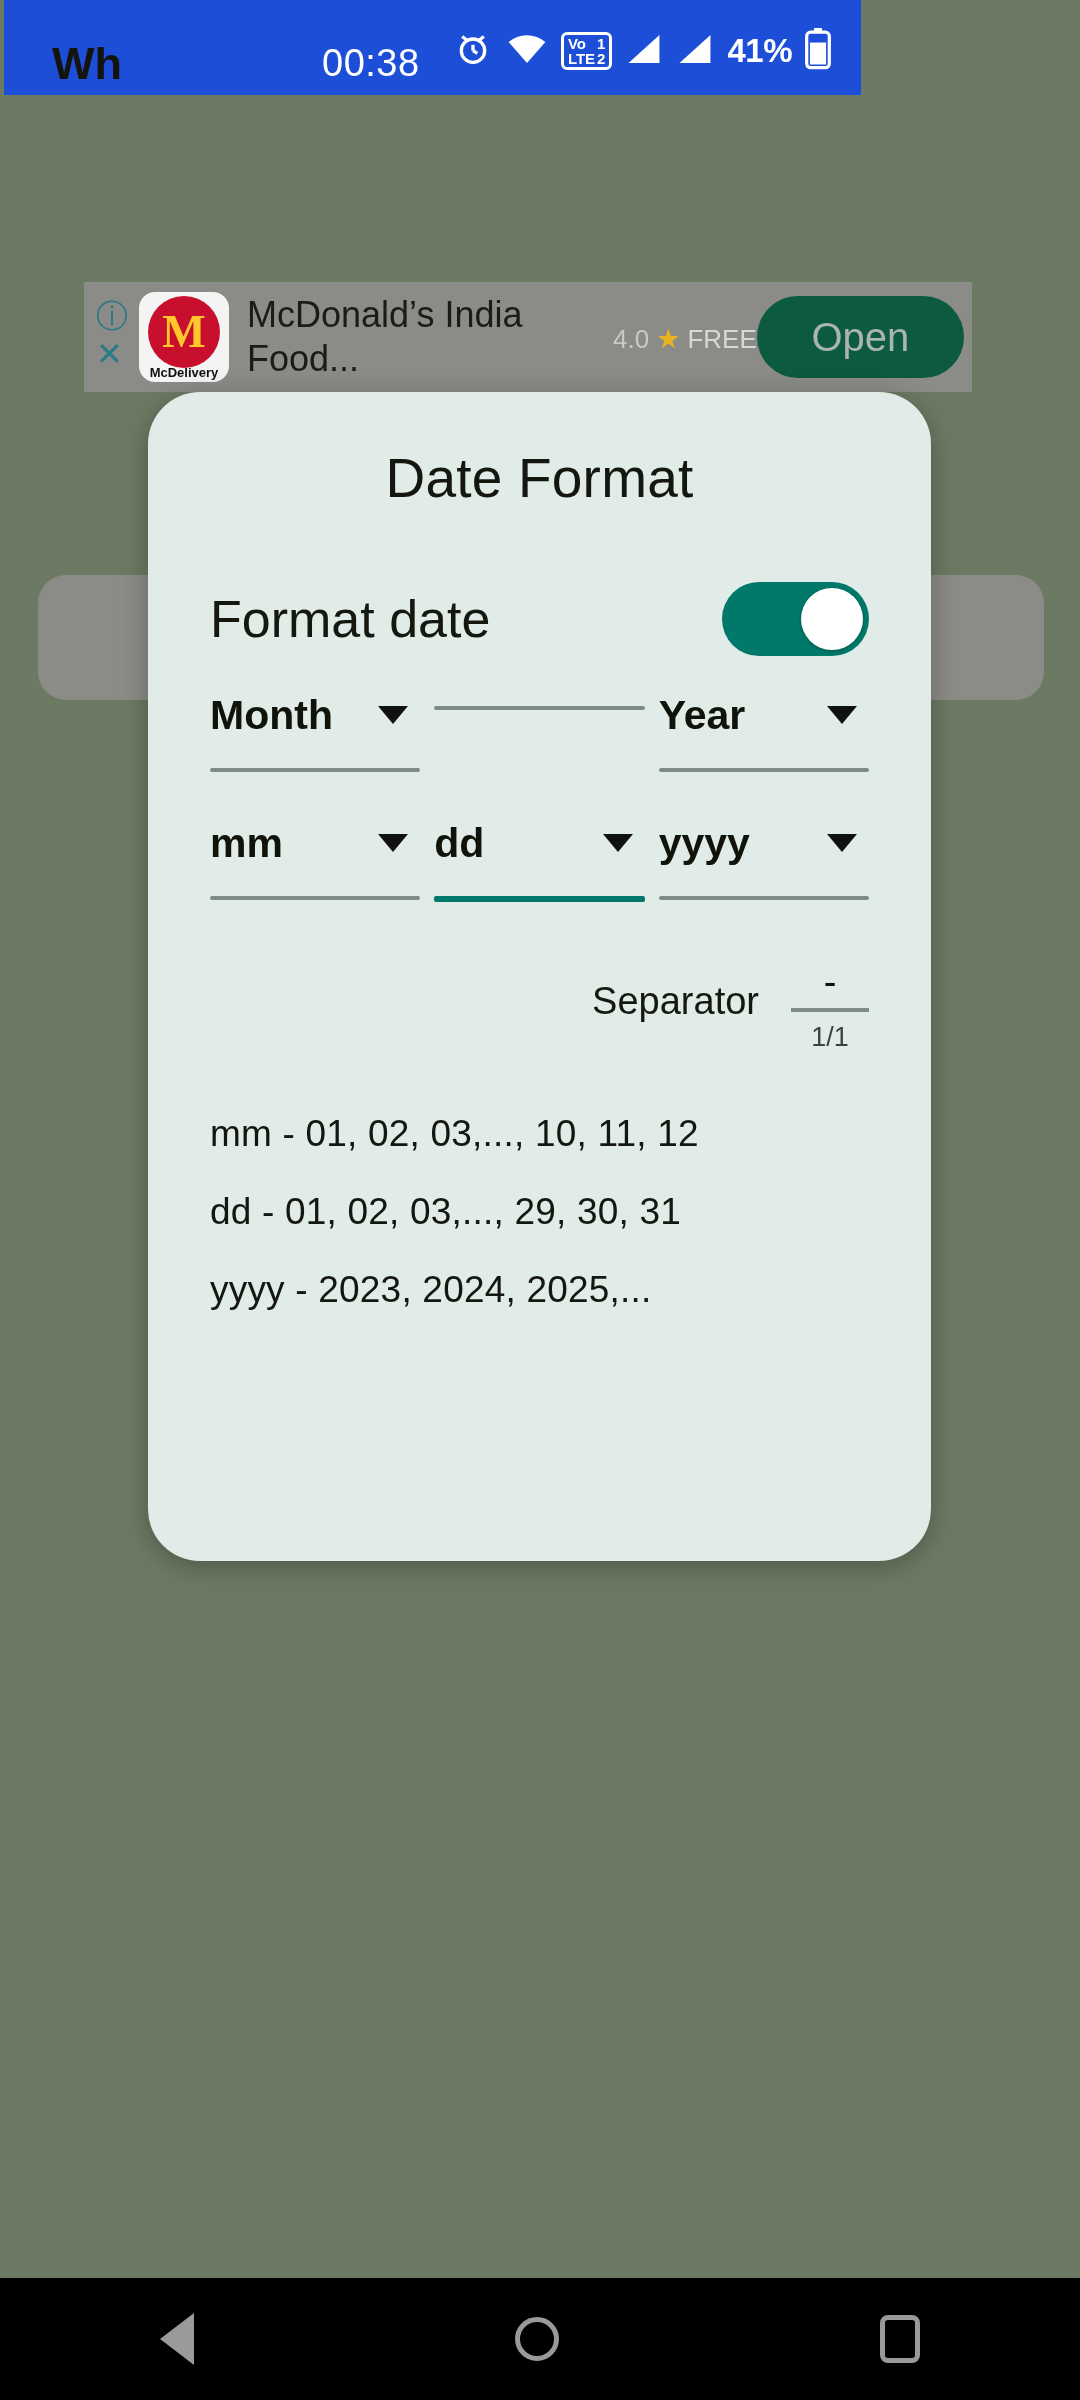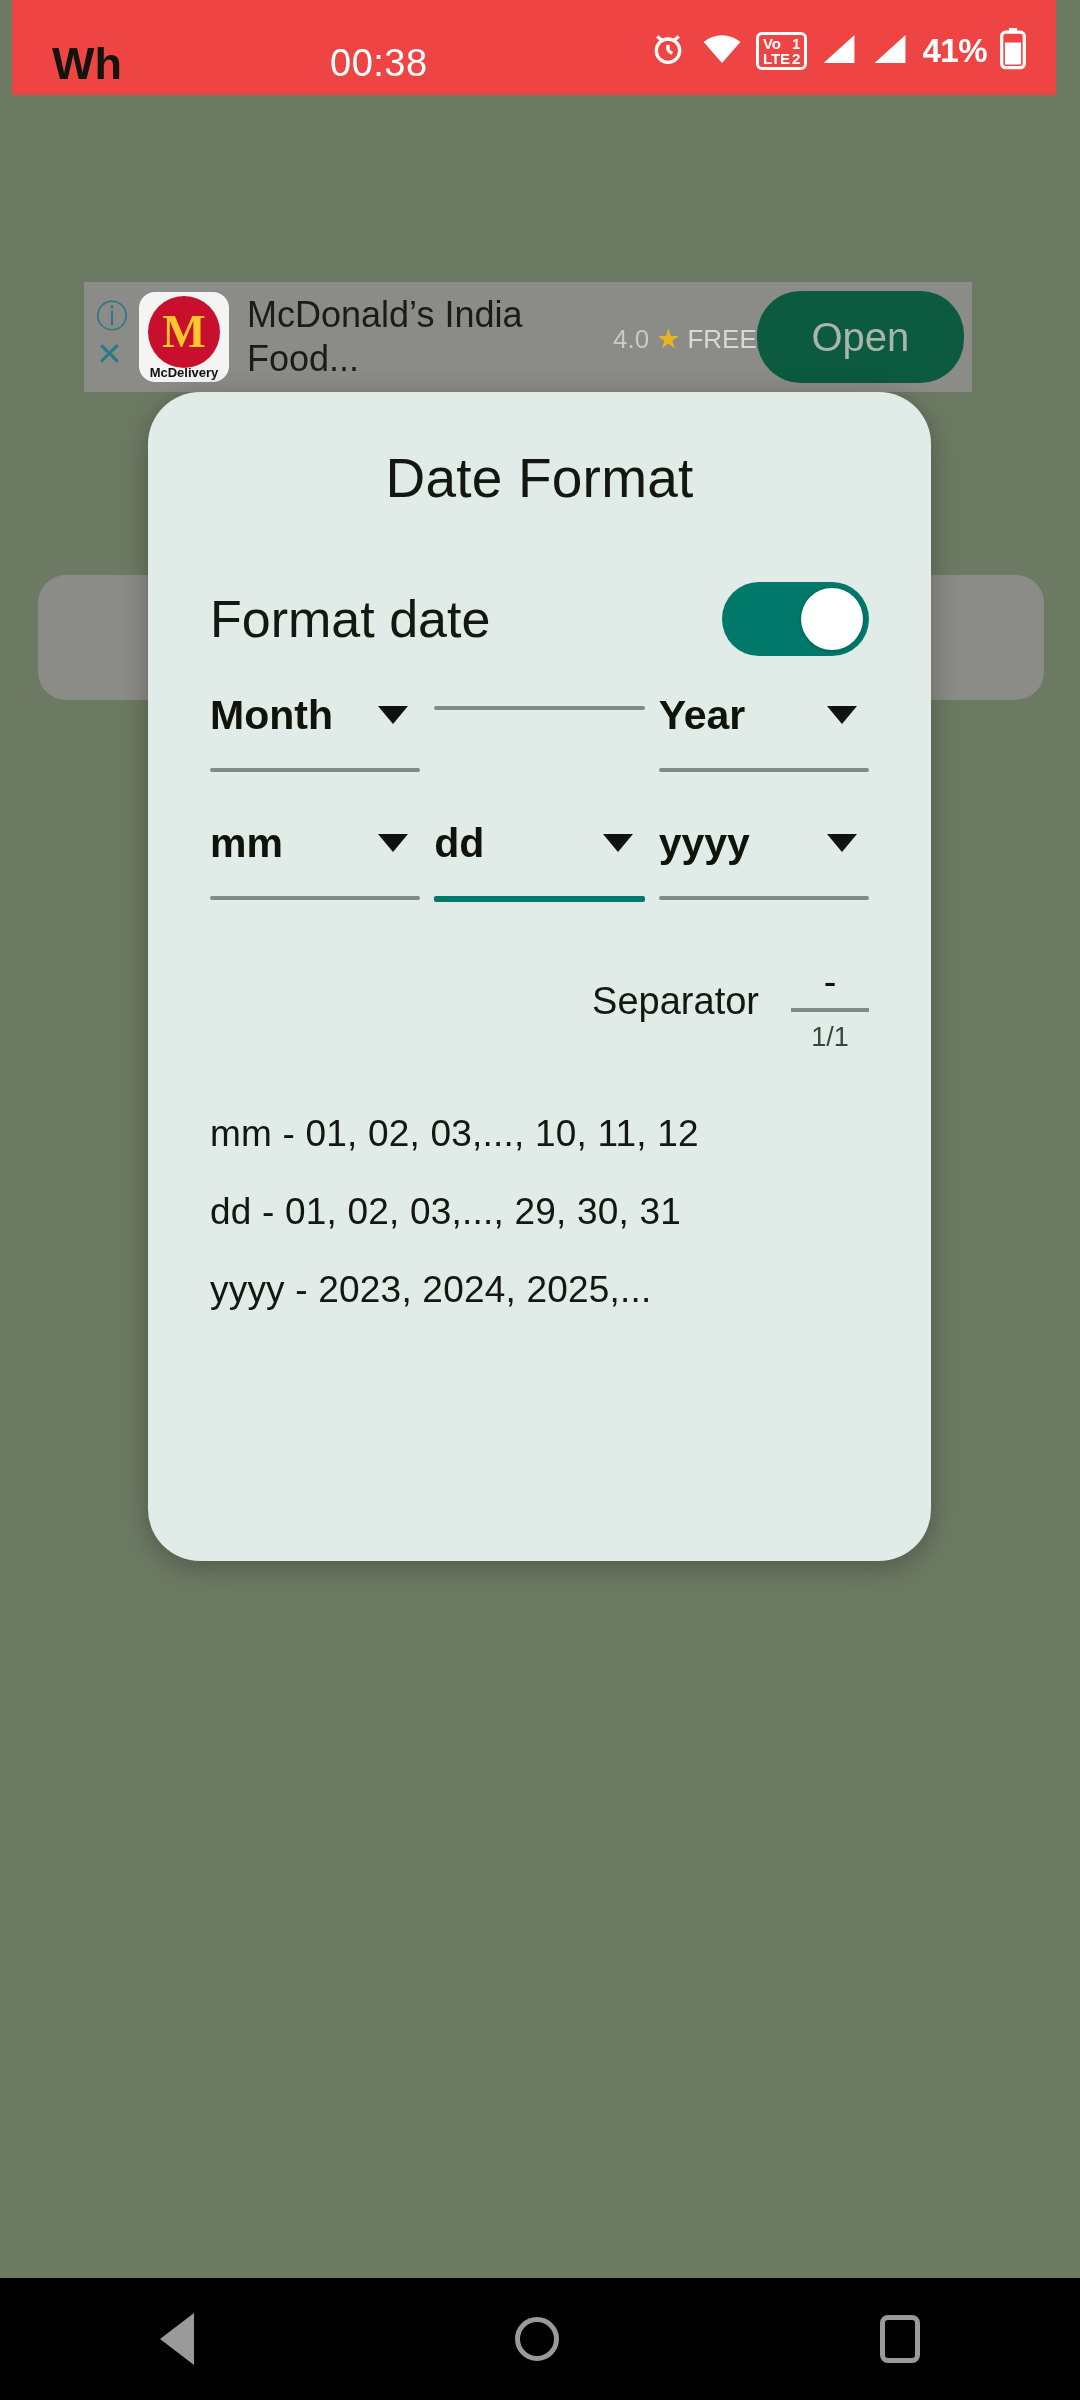--- a/index.html
+++ b/index.html
@@ -5,22 +5,22 @@
   * { margin:0; padding:0; box-sizing:border-box; }
   html,body { width:1080px; height:2400px; overflow:hidden; }
   body {
     font-family:"Liberation Sans", sans-serif;
     background:#6d7a63;
   }
   #screen { position:relative; width:1080px; height:2400px; background:#6d7a63; }
 
   
   .statusbar {
-    position:absolute; left:12px; top:0; width:1044px; height:95px;
-    background:#ef4444;
+    position:absolute; left:4px; top:0; width:857px; height:95px;
+    background:#1d4ed8;
     display:flex; align-items:center;
   }
   .sb-clock {
     position:absolute; left:318px; top:42px;
     color:#ffffff; font-size:38px; letter-spacing:0.5px;
     font-family:"Liberation Sans", sans-serif;
   }
   .sb-right {
     position:absolute; right:30px; top:28px;
     display:flex; align-items:center; gap:13px; height:46px;
@@ -72,21 +72,21 @@
   }
   .mc-m { color:#ffc72c; font-size:46px; font-weight:bold; line-height:40px; font-family:"Liberation Serif", serif; }
   .mc-label { font-size:13px; font-weight:bold; color:#111; margin-top:-3px; }
   .ad-text { margin-left:18px; display:flex; flex-direction:row; justify-content:center; }
   .ad-title { font-size:36px; color:#1b1b1b; line-height:44px; }
   .ad-sub { font-size:26px; color:#d8d8d6; margin-top:4px; display:flex; align-items:center; gap:7px; }
   .ad-sub .rate { color:#c9c9c6; }
   .ad-star { color:#e8b520; font-size:27px; }
   .ad-btn {
     margin-left:auto; margin-right:8px;
-    width:220px; height:92px; border-radius:44px; background:#0c5a3f;
+    width:220px; height:82px; border-radius:44px; background:#0c5a3f;
     display:flex; align-items:center; justify-content:center;
     color:#a9b5ad; font-size:40px;
   }
   .bg-card-text {
     position:absolute; left:52px; top:38px;
     font-size:45px; color:#14140f; font-weight:bold;
   }
   .bg-card-chevron {
     position:absolute; right:620px; top:592px;
     font-size:56px; color:#6f6f6b; font-weight:300;

